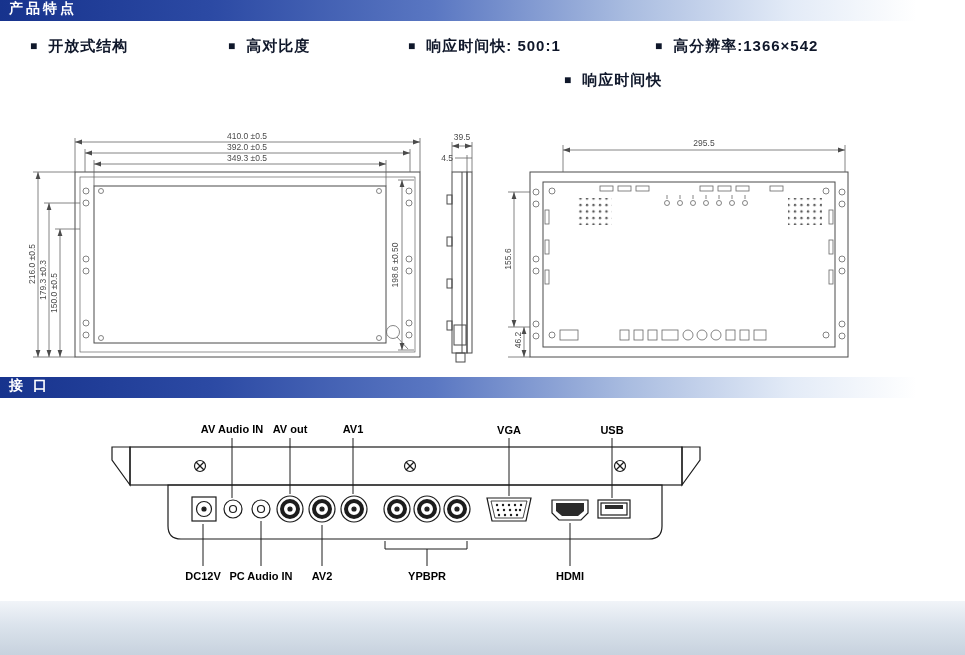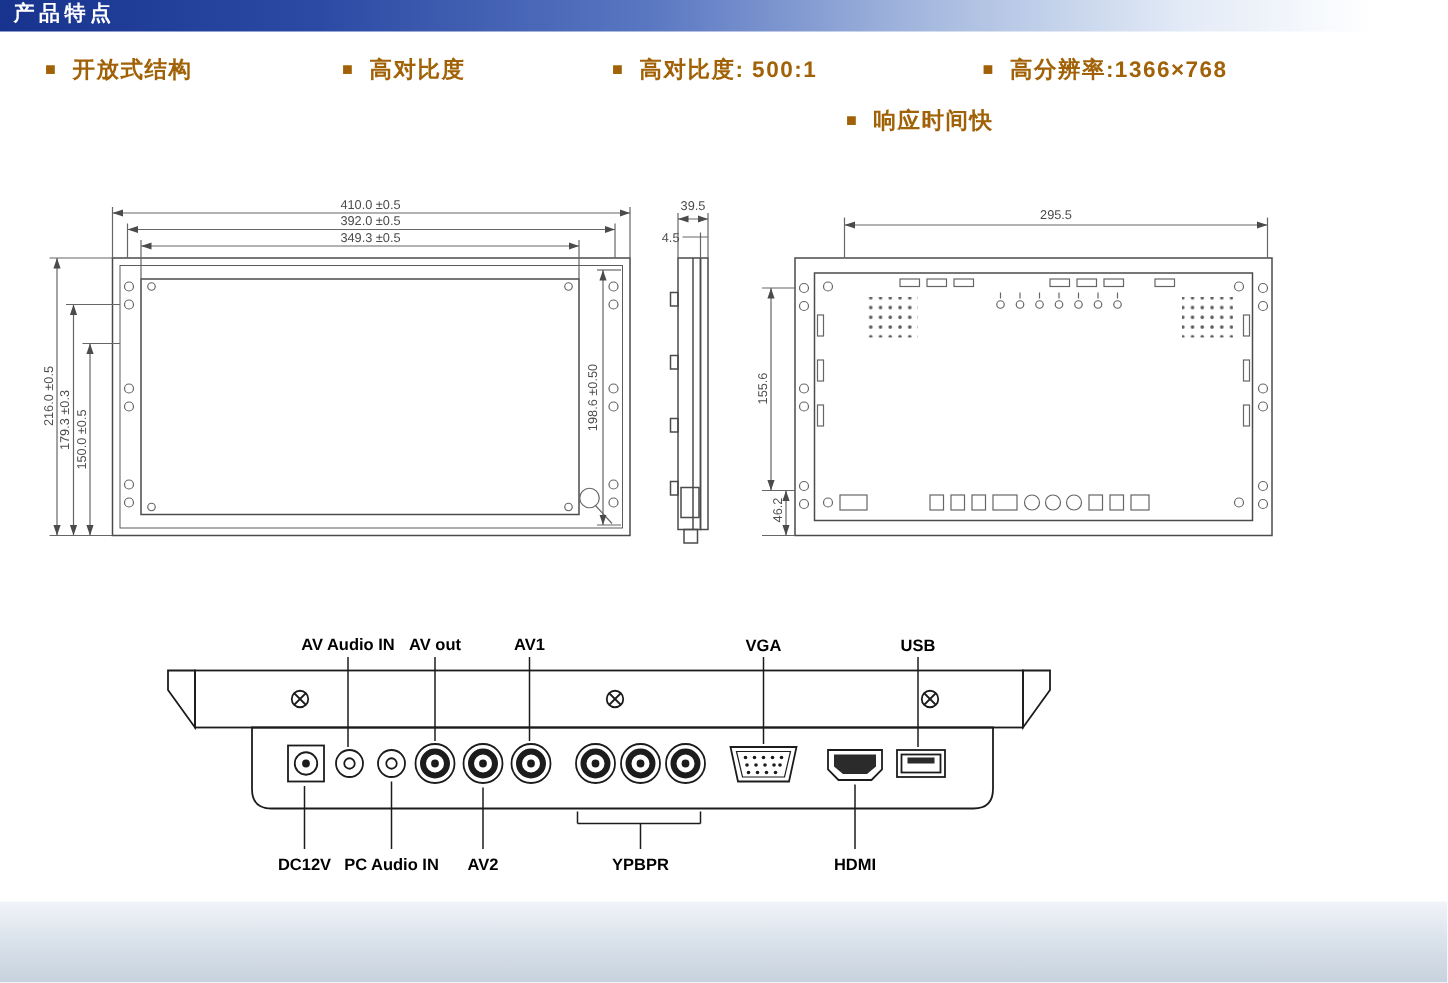--- a/index.html
+++ b/index.html
@@ -7,21 +7,21 @@
   body { font-family:"Liberation Sans", sans-serif; background:#ffffff; }
   .page { position:relative; width:965px; height:655px; background:#ffffff; overflow:hidden; }
 
   .banner {
     position:absolute; left:0; width:965px; height:21px;
     display:flex; align-items:flex-start; padding-left:9px;
     background:linear-gradient(90deg,#17338d 0%,#2c4aa4 22%,#5a77c2 45%,#a9bce0 65%,#e3ebf7 82%,#ffffff 95%);
     color:#ffffff; font-size:14px; font-weight:bold; letter-spacing:3px; white-space:pre;
   }
 
-  .feat { position:absolute; font-size:15px; font-weight:bold; color:#a16207;
+  .feat { position:absolute; font-size:15px; font-weight:bold; color:#0f172a;
           letter-spacing:1px; white-space:nowrap; }
   .feat .bullet { font-size:12px; margin-right:10px; vertical-align:1px; }
 
   .footer-band { position:absolute; left:0; top:601px; width:965px; height:54px;
     background:linear-gradient(180deg,#f1f4f8 0%,#dbe3ec 45%,#c7d2de 100%); }
 
   svg { position:absolute; left:0; }
   svg text { font-family:"Liberation Sans", sans-serif; }
   .draw  { stroke:#4b4b4b; fill:none; stroke-width:1; }
   .thin  { stroke:#666666; fill:none; stroke-width:0.8; }
@@ -39,24 +39,24 @@
     <span>产品特点</span>
   </div>
 
   <div class="feat" style="left:30px; top:37px">
     <span class="bullet">■</span><span>开放式结构</span>
   </div>
   <div class="feat" style="left:228px; top:37px">
     <span class="bullet">■</span><span>高对比度</span>
   </div>
   <div class="feat" style="left:408px; top:37px">
-    <span class="bullet">■</span><span>高对比度: 500:1</span>
+    <span class="bullet">■</span><span>响应时间快: 500:1</span>
   </div>
   <div class="feat" style="left:655px; top:37px">
-    <span class="bullet">■</span><span>高分辨率:1366×768</span>
+    <span class="bullet">■</span><span>高分辨率:1366×542</span>
   </div>
   <div class="feat" style="left:564px; top:71px">
     <span class="bullet">■</span><span>响应时间快</span>
   </div>
 
 
   <svg style="top:125px" width="965" height="252" viewBox="0 0 965 252">
     <defs>
       <marker id="arr" markerWidth="8" markerHeight="8" refX="7" refY="3" orient="auto-start-reverse" markerUnits="userSpaceOnUse">
         <path d="M0,0.6 L7,3 L0,5.4 Z" fill="#4b4b4b"></path>
@@ -228,20 +228,23 @@
         <line x1="508" y1="232" x2="530" y2="232"></line>
         <line x1="514" y1="67" x2="514" y2="202" marker-start="url(#arr)" marker-end="url(#arr)"></line>
         <line x1="524" y1="202" x2="524" y2="232" marker-start="url(#arr)" marker-end="url(#arr)"></line>
       </g>
       <text class="dim-text" x="704" y="21" text-anchor="middle">295.5</text>
       <text class="dim-text" transform="translate(511 134) rotate(-90)" text-anchor="middle">155.6</text>
       <text class="dim-text" transform="translate(521 215) rotate(-90)" text-anchor="middle">46.2</text>
     </g>
   </svg>
 
+  <div class="banner" style="top:377px">
+    <span>接 口</span>
+  </div>
 
   <div class="footer-band"></div>
 
   <svg style="top:398px" width="965" height="257" viewBox="0 0 965 257">
     <g class="dark">
       <polygon points="112,49 130,49 130,87 112,62"></polygon>
       <rect x="130" y="49" width="552" height="38"></rect>
       <polygon points="682,49 700,49 700,62 682,87"></polygon>
       <path d="M168,87 L662,87 L662,128 Q662,141 649,141 L181,141 Q168,141 168,128 Z"></path>
     </g>

